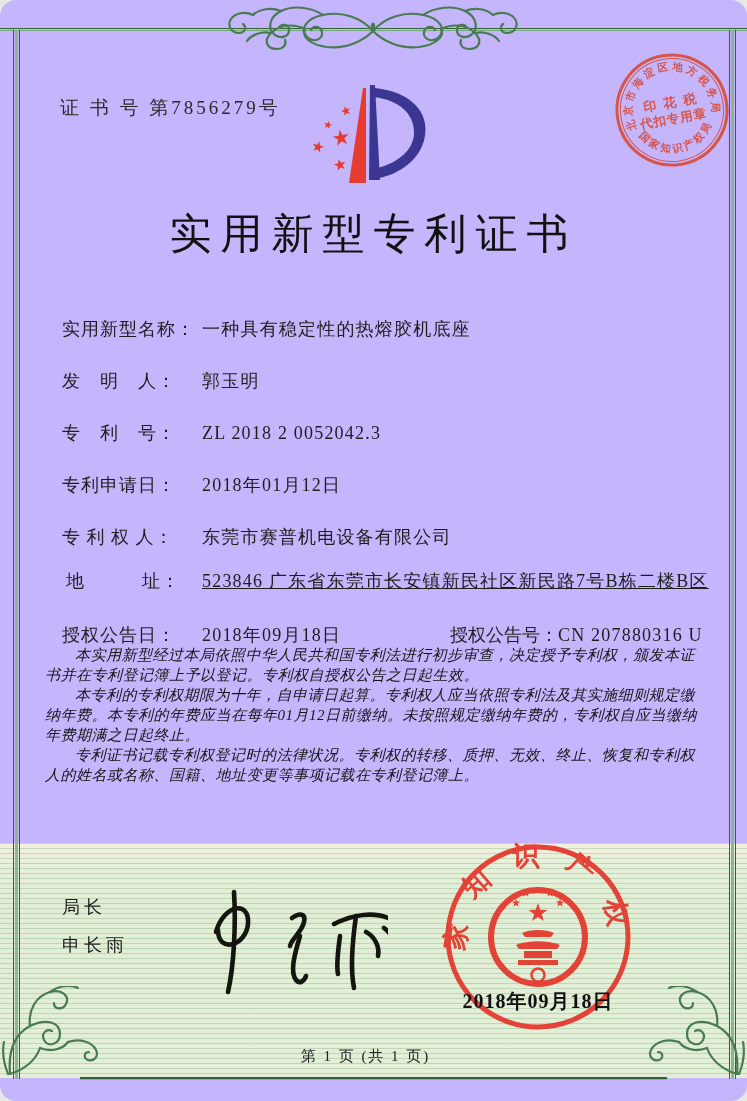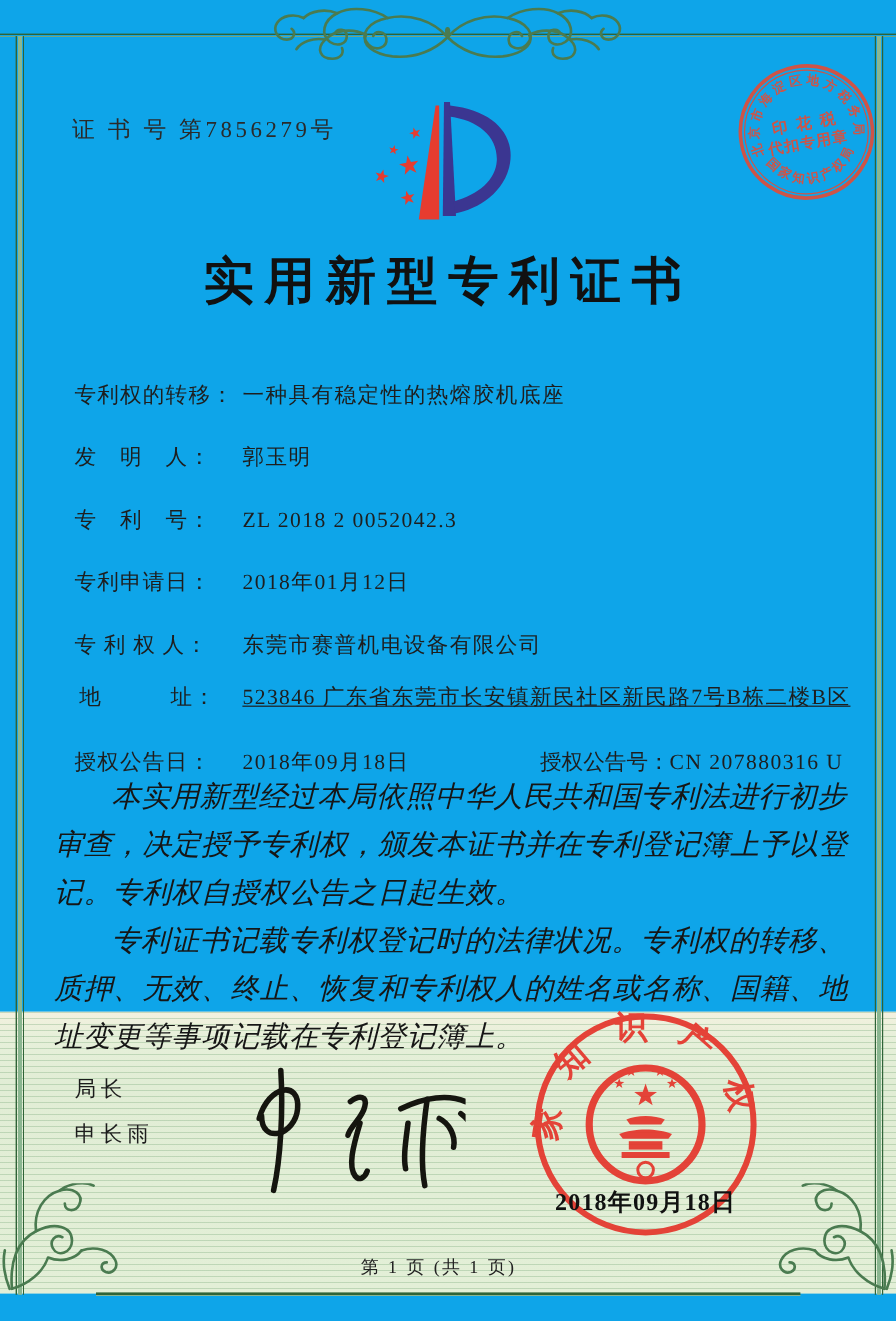--- a/index.html
+++ b/index.html
@@ -1,19 +1,19 @@
 <!DOCTYPE html>
 <html><head>
 <meta charset="utf-8">
 <style>
   html,body{margin:0;padding:0;background:#e8e8e8;}
   .page{
     position:relative;width:747px;height:1101px;margin:0 auto;
-    background:#0ea5e9;overflow:hidden;
-    font-family:"Liberation Serif","DejaVu Serif",serif;color:#222;
+    background:#c4b5fd;overflow:hidden;
+    font-family:"Liberation Serif","DejaVu Serif",serif;color:#222;border-radius:16px;
   }
   
   .green-zone{
     position:absolute;left:0;right:0;top:843px;height:235px;
     background-image:
       repeating-linear-gradient(180deg, rgba(130,175,130,.38) 0 1px, rgba(0,0,0,0) 1px 5px),
       linear-gradient(180deg,#f4f1df 0,#e7f0da 20px,#e1edd5 60px,#e3efd7 100%);
   }
   
   .b-top{position:absolute;left:0;right:0;top:28px;height:4px;
@@ -23,32 +23,32 @@
   .b-left{left:13px;} .b-right{right:11px;}
   .b-bottom{position:absolute;left:80px;right:80px;top:1077px;height:3px;
     background:linear-gradient(180deg,#2f6337 0 2px,#8ab690 2px 3px);}
   .orn{position:absolute;pointer-events:none;}
   .orn path{fill:none;stroke:#4a7b50;stroke-width:2.2;stroke-linecap:round;}
   .flip{transform:scaleX(-1);}
   
   .cert-no{position:absolute;left:60px;top:95px;font-size:19px;letter-spacing:3px;color:#2a2a2a;}
   .logo{position:absolute;left:303px;top:82px;}
   .title{position:absolute;left:0;right:0;top:206px;text-align:center;
-    font-size:42px;font-weight:bold;letter-spacing:9px;color:#111;}
+    font-size:42px;font-weight:normal;letter-spacing:9px;color:#111;}
   
   .fields{position:absolute;left:62px;top:0;width:625px;font-size:18px;line-height:26px;color:#1e1e1e;}
   .frow{position:absolute;left:0;width:625px;}
   .r1{top:316px}.r2{top:368px}.r3{top:420px}.r4{top:472px}.r5{top:524px}.r6{top:568px}.r7{top:622px}
   .flabel{display:inline-block;width:140px;letter-spacing:1px;vertical-align:top;}
   .fval{letter-spacing:1.2px;}
   .addrval{display:block;width:575px;margin-left:78px;text-indent:62px;text-decoration:underline;}
   .grant{position:absolute;left:368px;top:0;white-space:nowrap;margin-left:20px;}
   
   .bodytxt{position:absolute;left:45px;top:645px;width:662px;
-    font-size:24px;line-height:40px;font-style:italic;color:#161616;letter-spacing:.5px;}
+    font-size:15px;line-height:20px;font-style:italic;color:#161616;letter-spacing:.5px;}
   .bodytxt p{margin:0;text-indent:2em;}
   
   .director{position:absolute;left:62px;top:888px;font-size:18px;line-height:38px;letter-spacing:4px;color:#1c1c1c;}
   .sig{position:absolute;left:188px;top:880px;}
   .sig path{fill:none;stroke:#15150f;stroke-width:4.6;stroke-linecap:round;stroke-linejoin:round;}
   .seal{position:absolute;left:438px;top:837px;opacity:.92;}
   .seal-date{position:absolute;left:438px;top:988px;width:200px;text-align:center;
     font-size:20px;font-weight:bold;letter-spacing:1px;color:#111;}
   
   .stamp{position:absolute;left:612px;top:50px;transform:rotate(-10deg);opacity:.95;}
@@ -111,21 +111,21 @@
     <use href="#st1" transform="translate(25,43) scale(0.42) rotate(12)" fill="#e63c2f"></use>
     <use href="#st1" transform="translate(38,56) scale(0.85) rotate(-10)" fill="#e63c2f"></use>
     <use href="#st1" transform="translate(15,65) scale(0.6) rotate(15)" fill="#e63c2f"></use>
     <use href="#st1" transform="translate(37,83) scale(0.62) rotate(-14)" fill="#e63c2f"></use>
   </svg>
 
   <div class="title">实用新型专利证书</div>
 
   <div class="fields">
     <div class="frow r1">
-      <span class="flabel">专利权的转移：</span><span class="fval">一种具有稳定性的热熔胶机底座</span>
+      <span class="flabel">实用新型名称：</span><span class="fval">一种具有稳定性的热熔胶机底座</span>
     </div>
     <div class="frow r2">
       <span class="flabel">发　明　人：</span><span class="fval">郭玉明</span>
     </div>
     <div class="frow r3">
       <span class="flabel">专　利　号：</span><span class="fval">ZL 2018 2 0052042.3</span>
     </div>
     <div class="frow r4">
       <span class="flabel">专利申请日：</span><span class="fval">2018年01月12日</span>
     </div>
@@ -139,20 +139,21 @@
     <div class="frow r7">
       <span class="flabel">授权公告日：</span><span class="fval">2018年09月18日</span>
       <span class="grant">
         <span>授权公告号：</span><span class="fval">CN 207880316 U</span>
       </span>
     </div>
   </div>
 
   <div class="bodytxt">
     <p>本实用新型经过本局依照中华人民共和国专利法进行初步审查，决定授予专利权，颁发本证书并在专利登记簿上予以登记。专利权自授权公告之日起生效。</p>
+    <p>本专利的专利权期限为十年，自申请日起算。专利权人应当依照专利法及其实施细则规定缴纳年费。本专利的年费应当在每年01月12日前缴纳。未按照规定缴纳年费的，专利权自应当缴纳年费期满之日起终止。</p>
     <p>专利证书记载专利权登记时的法律状况。专利权的转移、质押、无效、终止、恢复和专利权人的姓名或名称、国籍、地址变更等事项记载在专利登记簿上。</p>
   </div>
 
   <div class="director">
     <div>局长</div>
     <div>申长雨</div>
   </div>
 
   <svg class="sig" width="200" height="115" viewBox="0 0 200 115">
     <path d="M28,52 C36,24 62,20 60,44 C58,66 30,74 30,50"></path>

